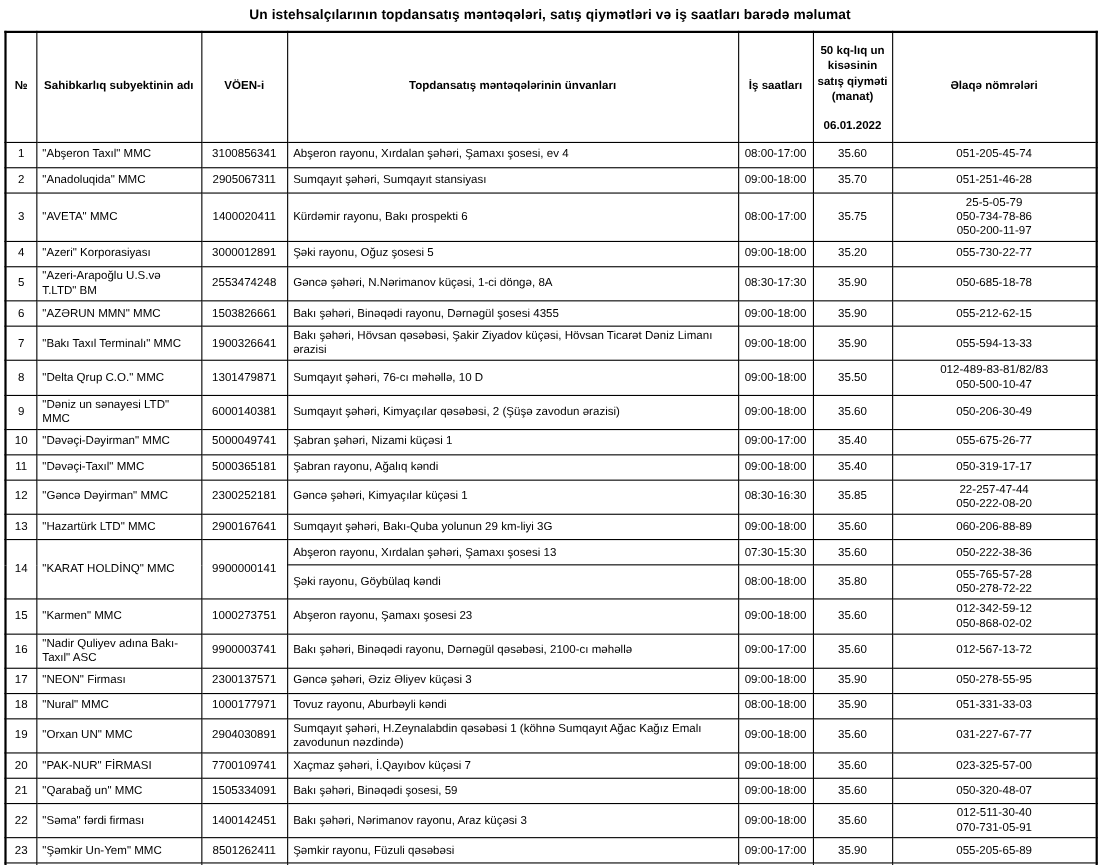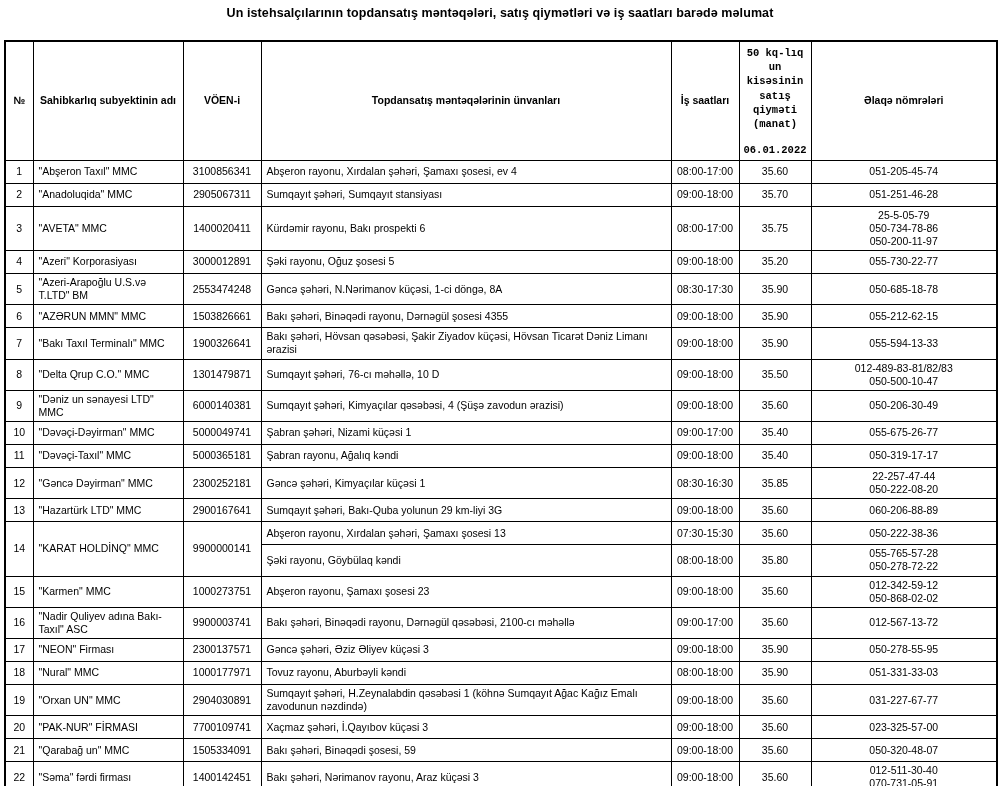--- a/index.html
+++ b/index.html
@@ -11,21 +11,21 @@
   }
   .page {
     width: 1000px;
     box-sizing: border-box;
     background: #ffffff;
   }
   .title {
     text-align: center;
     font-weight: bold;
     font-size: 12.5px;
-    padding: 6px 0 20px 0;
+    padding: 6px 0 8px 0;
     letter-spacing: 0.1px;
   }
   table.main {
     border-collapse: collapse;
     table-layout: fixed;
     width: 992px;
     margin: 0 4px;
     border: 2px solid #000000;
   }
   table.main th,
@@ -41,21 +41,20 @@
     font-size: 10.5px;
     text-align: center;
     vertical-align: middle;
     padding: 2px 3px;
     border-bottom: 2px solid #000000;
     line-height: 1.3;
   }
   th.price-th {
     vertical-align: middle;
     padding: 4px 2px 3px 2px;
-    font-family: Liberation Mono, monospace;
   }
   th.price-th .price-label {
     line-height: 1.35;
   }
   th.price-th .price-date {
     margin-top: 13px;
     line-height: 1.2;
   }
   tbody td {
     font-size: 10.5px;
@@ -186,21 +185,21 @@
           <td class="c">35.50</td>
           <td class="c">
             <div>012-489-83-81/82/83</div>
             <div>050-500-10-47</div>
           </td>
         </tr>
         <tr>
           <td class="c">9</td>
           <td class="l">"Dəniz un sənayesi LTD" MMC</td>
           <td class="c">6000140381</td>
-          <td class="l">Sumqayıt şəhəri, Kimyaçılar qəsəbəsi, 4 (Şüşə zavodun ərazisi)</td>
+          <td class="l">Sumqayıt şəhəri, Kimyaçılar qəsəbəsi, 2 (Şüşə zavodun ərazisi)</td>
           <td class="c">09:00-18:00</td>
           <td class="c">35.60</td>
           <td class="c">
             <div>050-206-30-49</div>
           </td>
         </tr>
         <tr>
           <td class="c">10</td>
           <td class="l">"Dəvəçi-Dəyirman" MMC</td>
           <td class="c">5000049741</td>
@@ -318,21 +317,21 @@
           <td class="c">09:00-18:00</td>
           <td class="c">35.60</td>
           <td class="c">
             <div>031-227-67-77</div>
           </td>
         </tr>
         <tr>
           <td class="c">20</td>
           <td class="l">"PAK-NUR" FİRMASI</td>
           <td class="c">7700109741</td>
-          <td class="l">Xaçmaz şəhəri, İ.Qayıbov küçəsi 3</td>
+          <td class="l">Xaçmaz şəhəri, İ.Qayıbov küçəsi 7</td>
           <td class="c">09:00-18:00</td>
           <td class="c">35.60</td>
           <td class="c">
             <div>023-325-57-00</div>
           </td>
         </tr>
         <tr>
           <td class="c">21</td>
           <td class="l">"Qarabağ un" MMC</td>
           <td class="c">1505334091</td>

